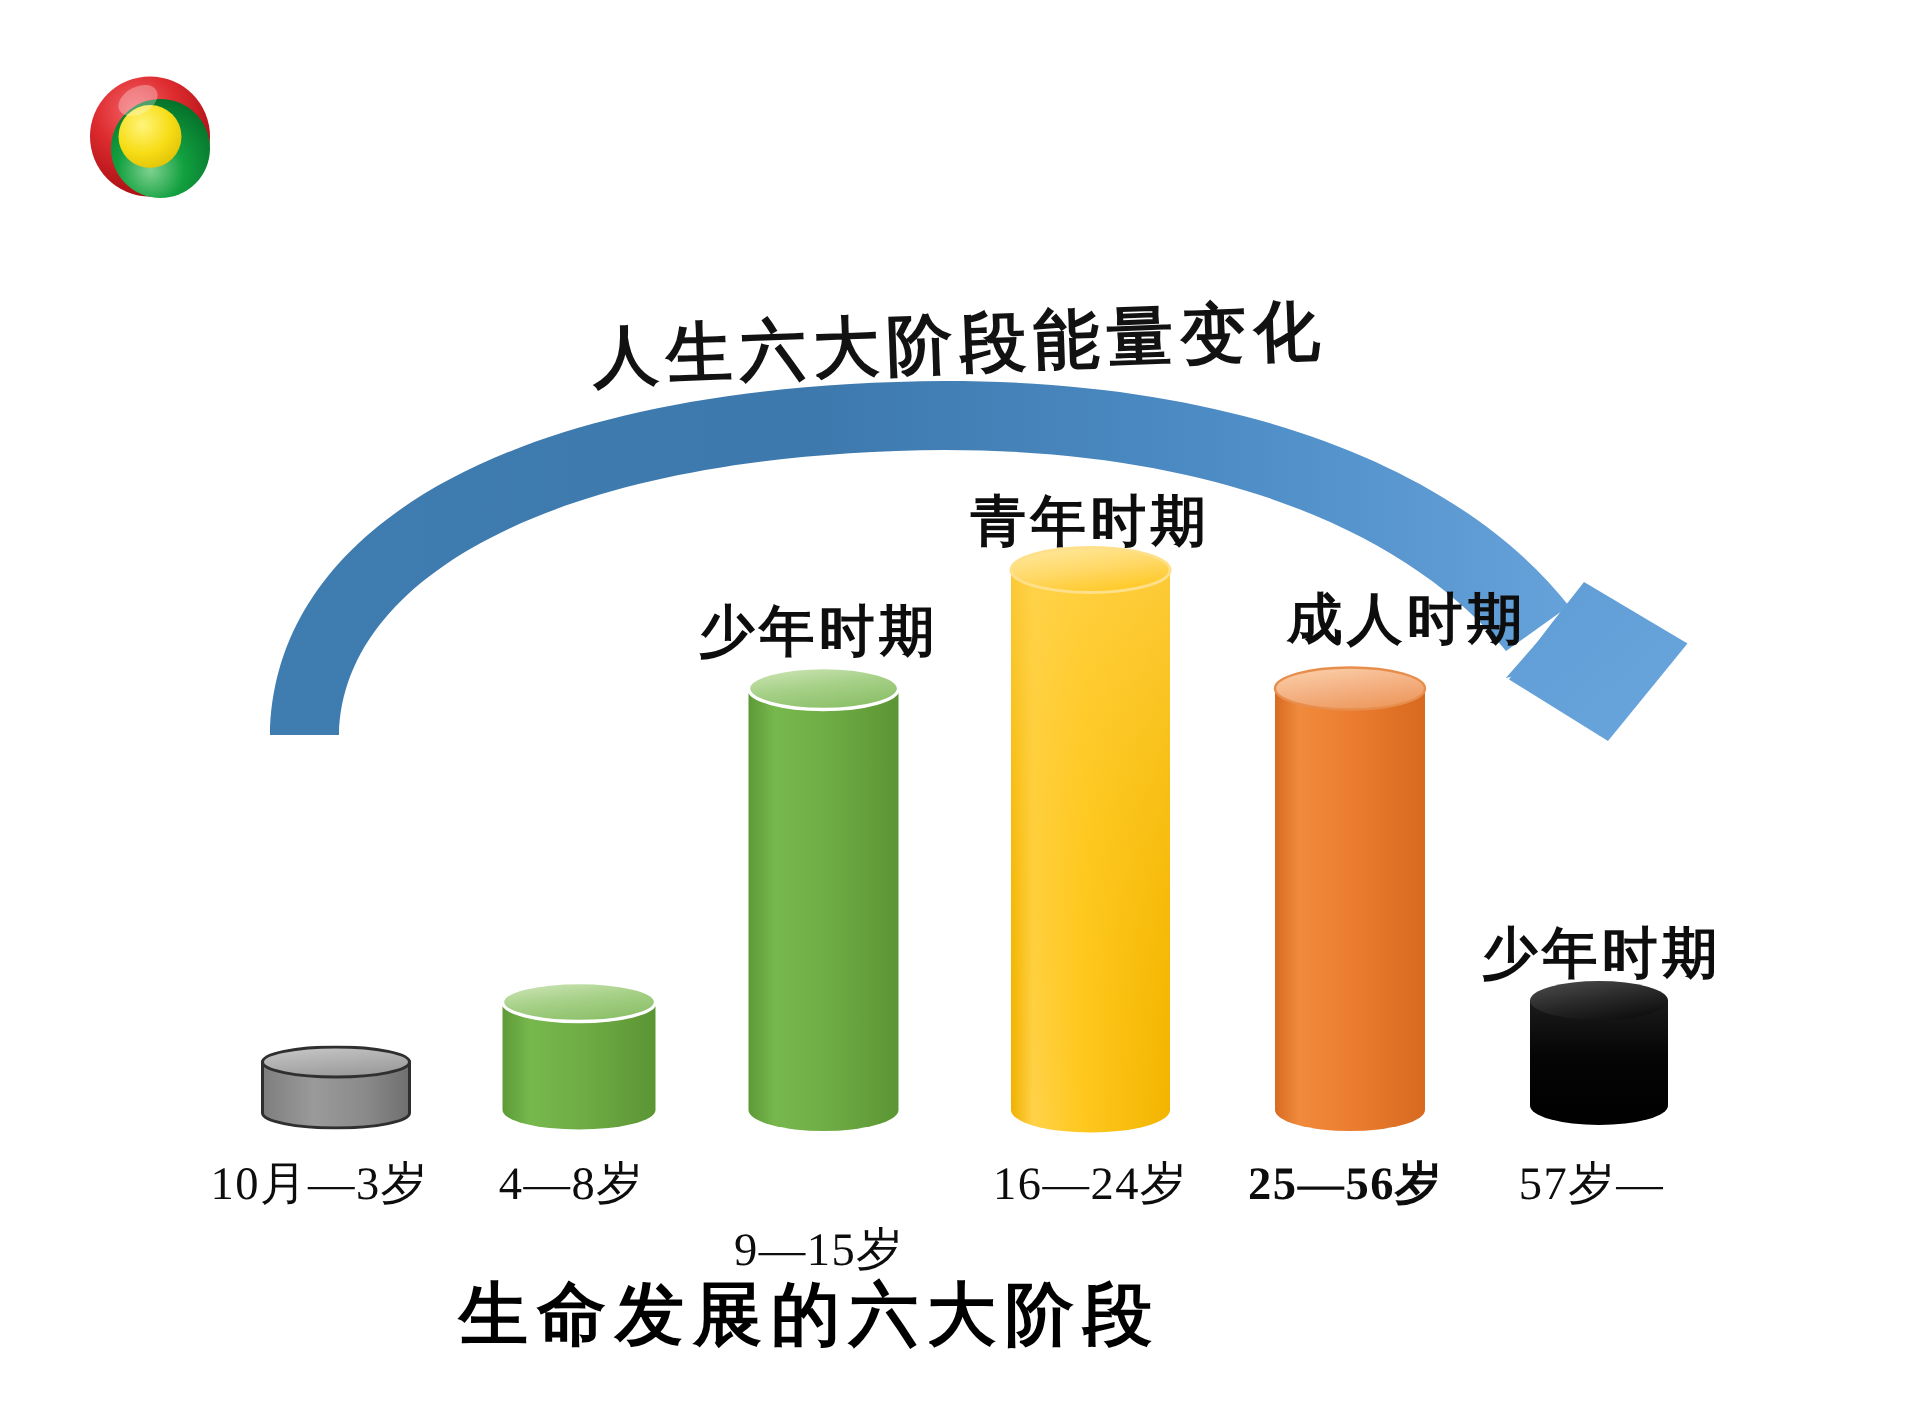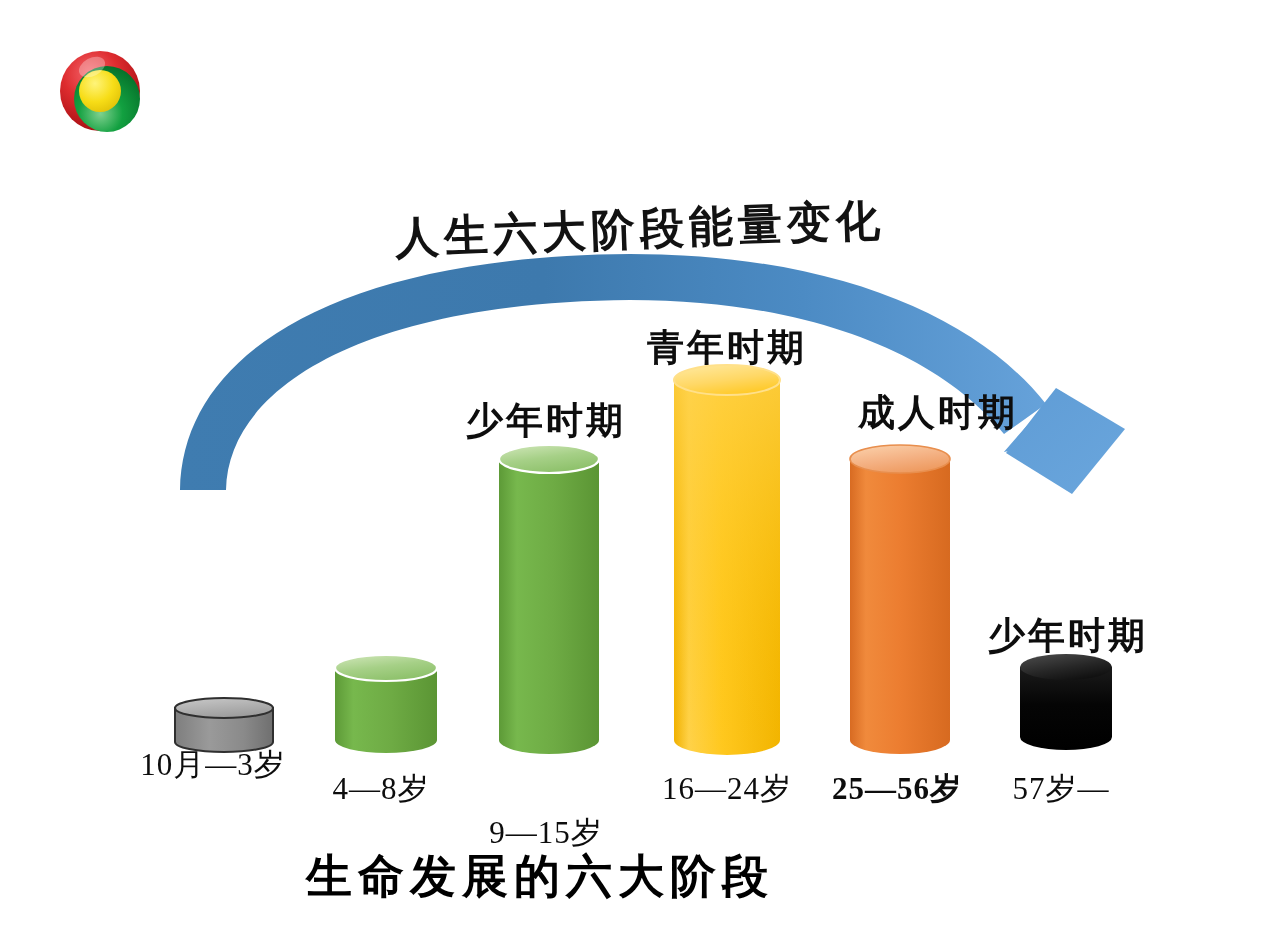--- a/index.html
+++ b/index.html
@@ -278,21 +278,21 @@
         <linearGradient id="c5top" x1="0.15" y1="0" x2="0.75" y2="1">
           <stop offset="0%" stop-color="#4a4a4a"></stop>
           <stop offset="55%" stop-color="#262626"></stop>
           <stop offset="100%" stop-color="#0d0d0d"></stop>
         </linearGradient>
       </defs>
       <path d="M2 15 L2 85 A46 13 0 0 0 94 85 L94 15 Z" fill="url(#c5body)"></path>
       <ellipse cx="48" cy="15" rx="46" ry="13" fill="url(#c5top)"></ellipse>
     </svg>
 
-    <div class="age-label" style="left:213px; top:744px;text-align:center;">10月—3岁</div>
+    <div class="age-label" style="left:213px; top:768px;text-align:center;">10月—3岁</div>
     <div class="age-label" style="left:381px; top:768px;">4—8岁</div>
     <div class="age-label" style="left:546px; top:768px;margin-top:44px;">9—15岁</div>
     <div class="age-label" style="left:727px; top:768px;">16—24岁</div>
     <div class="age-label" style="left:897px; top:768px;font-weight:bold;">25—56岁</div>
     <div class="age-label" style="left:1061px; top:768px;">57岁—</div>
   </div>
 
   <div id="bottom-caption">生命发展的六大阶段</div>
 
 </div>

